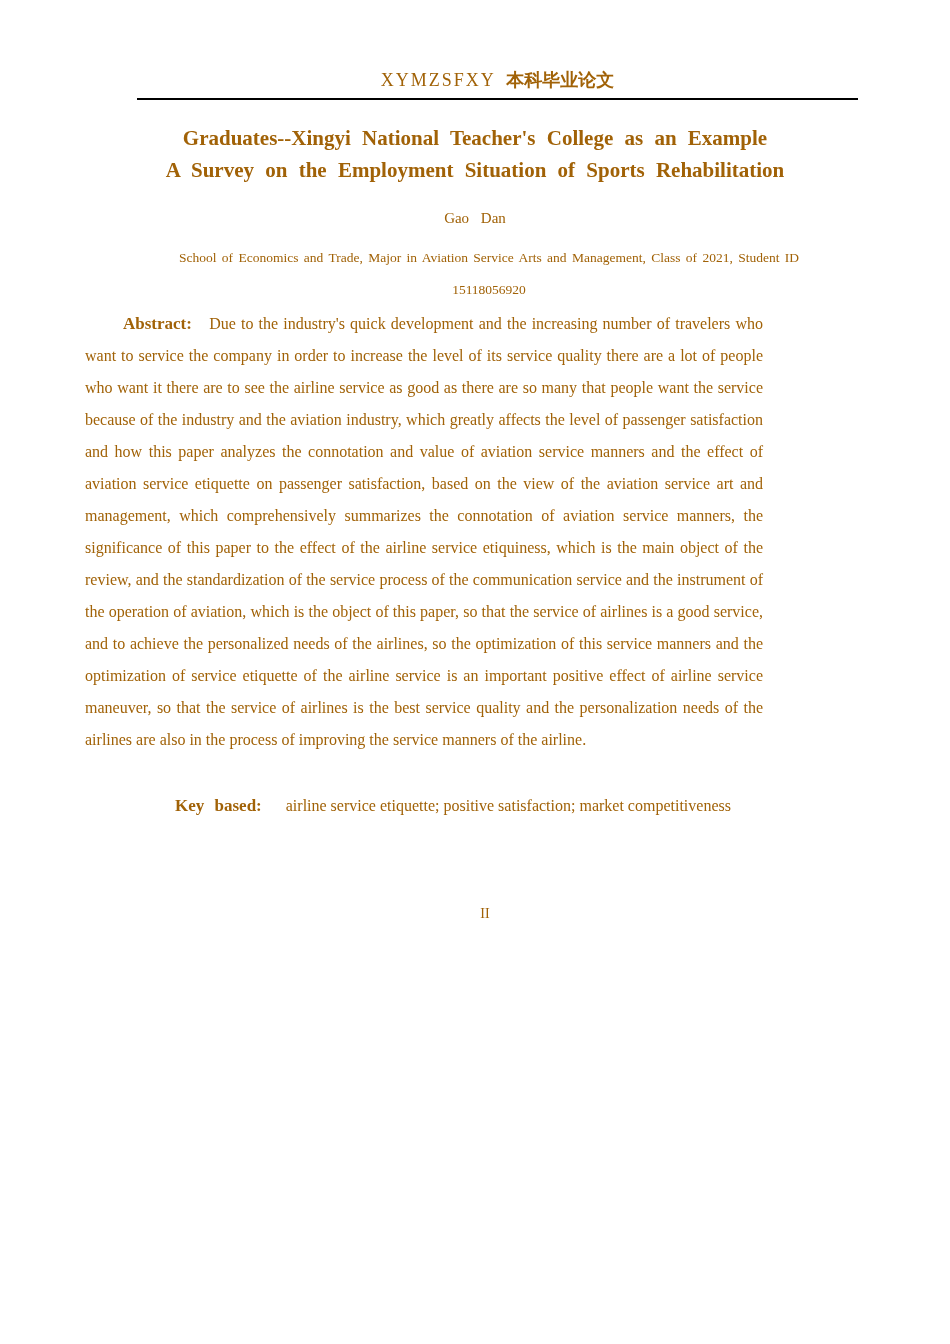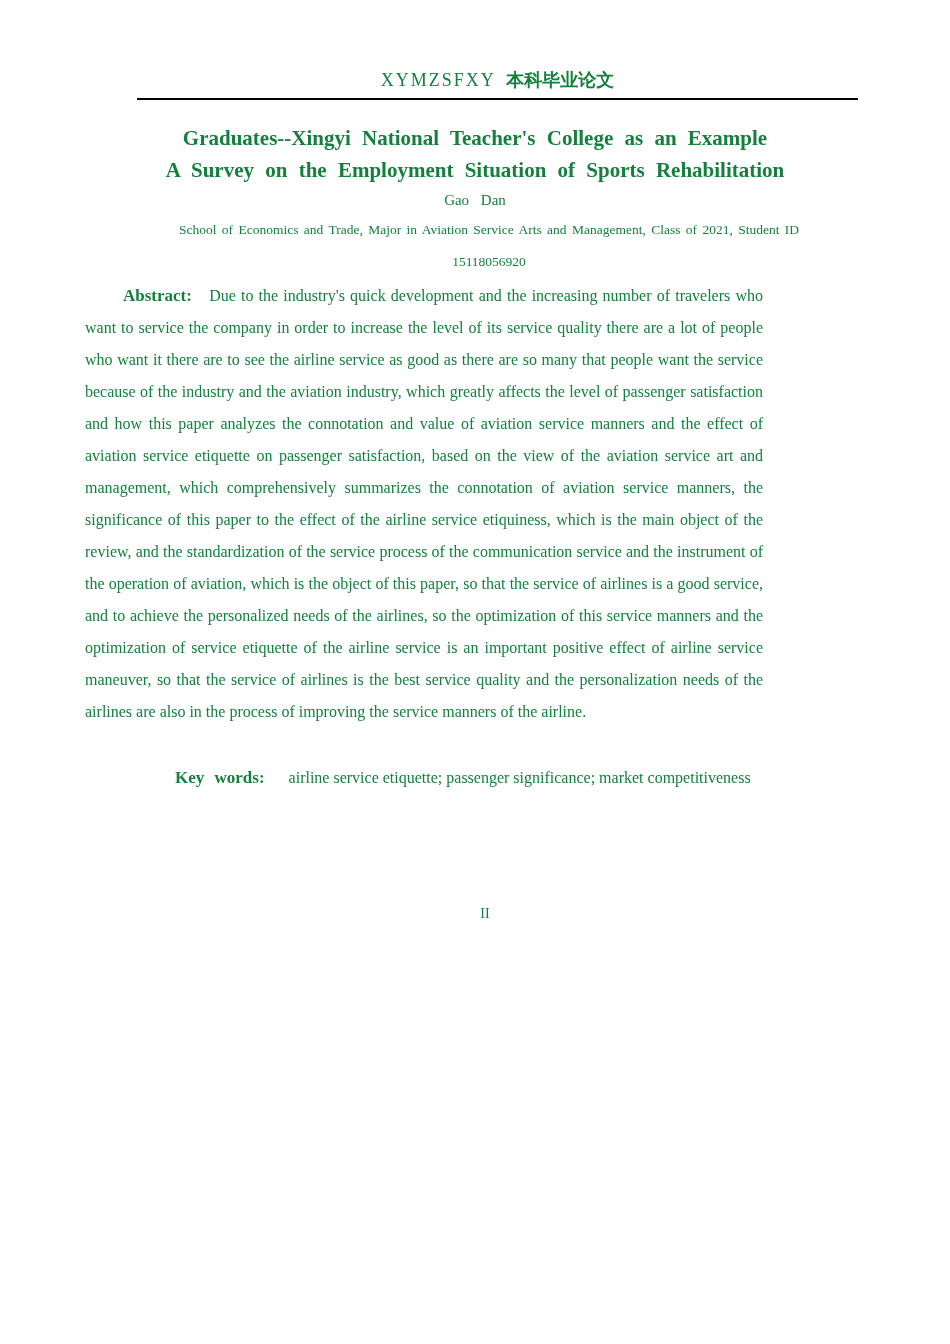--- a/index.html
+++ b/index.html
@@ -2,21 +2,21 @@
 <html><head>
 <meta charset="utf-8">
 <style>
   * { margin: 0; padding: 0; box-sizing: border-box; }
   html, body { background: #ffffff; }
   .sheet {
     position: relative;
     width: 950px;
     height: 996px;
     background: #ffffff;
-    color: #15803d;
+    color: #a16207;
     font-family: "Liberation Serif", "DejaVu Serif", serif;
     overflow: hidden;
   }
   .header-band {
     margin-left: 137px;
     width: 721px;
     padding-top: 68px;
   }
   .header-text {
     text-align: center;
@@ -41,30 +41,30 @@
     font-weight: bold;
     line-height: 32px;
     word-spacing: 6px;
   }
   .author-line {
     margin-left: 137px;
     width: 676px;
     text-align: center;
     font-size: 15px;
     line-height: 24px;
-    margin-top: 2px;
+    margin-top: 20px;
     word-spacing: 8px;
   }
   .affiliation-block {
     margin-left: 137px;
     width: 704px;
     text-align: center;
     font-size: 13.5px;
     line-height: 32px;
-    margin-top: 2px;
+    margin-top: 12px;
     word-spacing: 2px;
   }
   .abstract-para {
     margin: 2px 0 0 85px;
     width: 678px;
     font-size: 16px;
     line-height: 32px;
     text-align: justify;
     text-indent: 38px;
   }
@@ -118,21 +118,21 @@
     <div>School of Economics and Trade, Major in Aviation Service Arts and Management, Class of 2021, Student ID</div>
     <div>15118056920</div>
   </div>
 
   <p class="abstract-para">
     <span class="abstract-label">Abstract:</span>
     <span>Due to the industry's quick development and the increasing number of travelers who want to service the company in order to increase the level of its service quality there are a lot of people who want it there are to see the airline service as good as there are so many that people want the service because of the industry and the aviation industry, which greatly affects the level of passenger satisfaction and how this paper analyzes the connotation and value of aviation service manners and the effect of aviation service etiquette on passenger satisfaction, based on the view of the aviation service art and management, which comprehensively summarizes the connotation of aviation service manners, the significance of this paper to the effect of the airline service etiquiness, which is the main object of the review, and the standardization of the service process of the communication service and the instrument of the operation of aviation, which is the object of this paper, so that the service of airlines is a good service, and to achieve the personalized needs of the airlines, so the optimization of this service manners and the optimization of service etiquette of the airline service is an important positive effect of airline service maneuver, so that the service of airlines is the best service quality and the personalization needs of the airlines are also in the process of improving the service manners of the airline.</span>
   </p>
 
   <p class="keywords-para">
-    <span class="keywords-label">Key words:</span>
-    <span>airline service etiquette; passenger significance; market competitiveness</span>
+    <span class="keywords-label">Key based:</span>
+    <span>airline service etiquette; positive satisfaction; market competitiveness</span>
   </p>
 
   <div class="page-footer">
     <span>II</span>
   </div>
 
 </div>
 
 </body></html>

